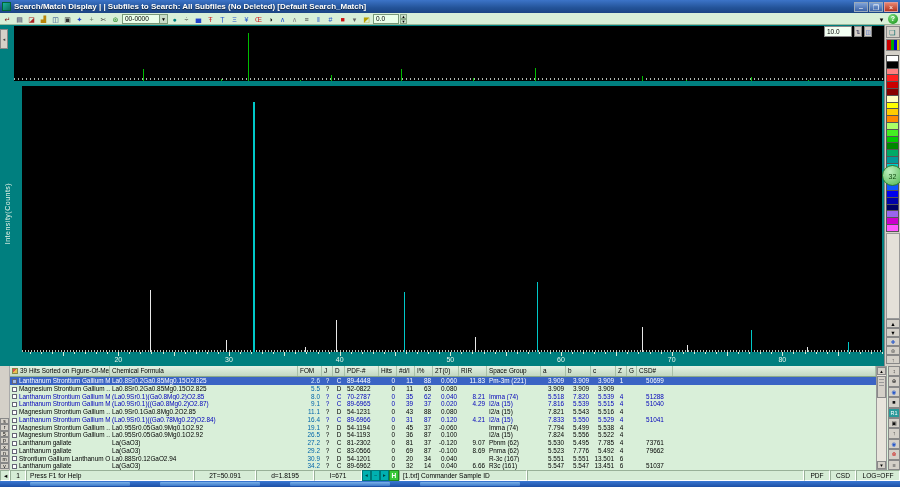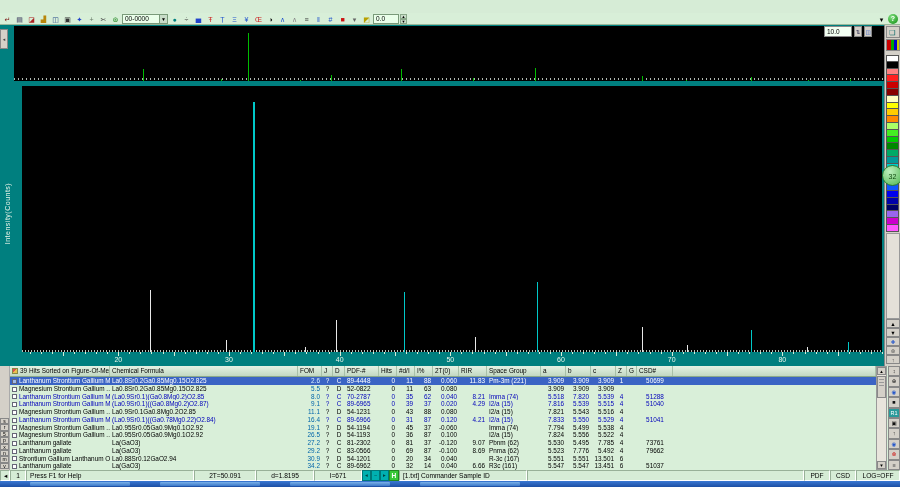--- a/index.html
+++ b/index.html
@@ -126,20 +126,27 @@
   #taskbar { position:absolute; left:0; top:481px; width:900px; height:6px;
     background:linear-gradient(180deg,#3a78d4,#1d4fa4); }
   .task-item { position:absolute; top:1px; height:4px; background:linear-gradient(180deg,#79b0e8,#3c78c8);
     border-radius:1px; }
 </style>
 </head>
 <body>
 
 <div id="app">
 
+  <div id="titlebar">
+    <div id="app-icon"></div>
+    <div id="title-text">Search/Match Display | | Subfiles to Search: All Subfiles (No Deleted) [Default Search_Match]</div>
+    <div class="winbtn">–</div>
+    <div class="winbtn">❐</div>
+    <div class="winbtn close">×</div>
+  </div>
 
   <div id="toolbar">
     <div class="tbtn" style="color: rgb(122, 16, 16);">↵</div>
       <div class="tbtn" style="color: rgb(68, 68, 102);">▤</div>
       <div class="tbtn" style="color: rgb(170, 34, 34);">◪</div>
       <div class="tbtn" style="color: rgb(184, 134, 11);">▟</div>
       <div class="tbtn" style="color: rgb(34, 68, 136);">◫</div>
       <div class="tbtn" style="color: rgb(51, 51, 51);">▣</div>
       <div class="tbtn" style="color: rgb(34, 68, 204);">✦</div>
       <div class="tbtn" style="color: rgb(102, 119, 102);">+</div>

